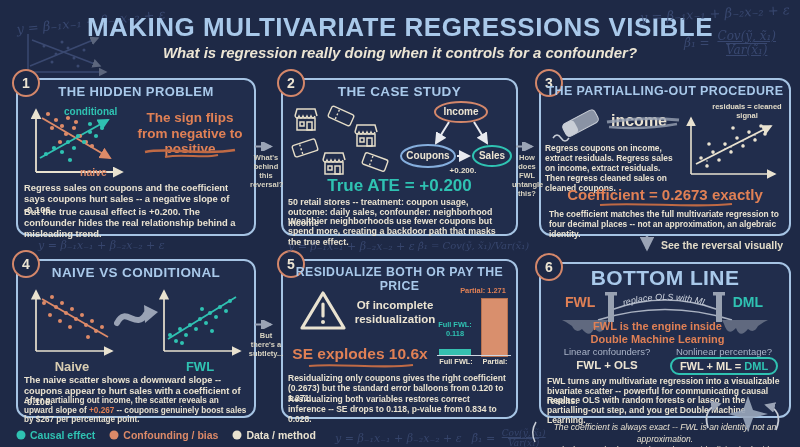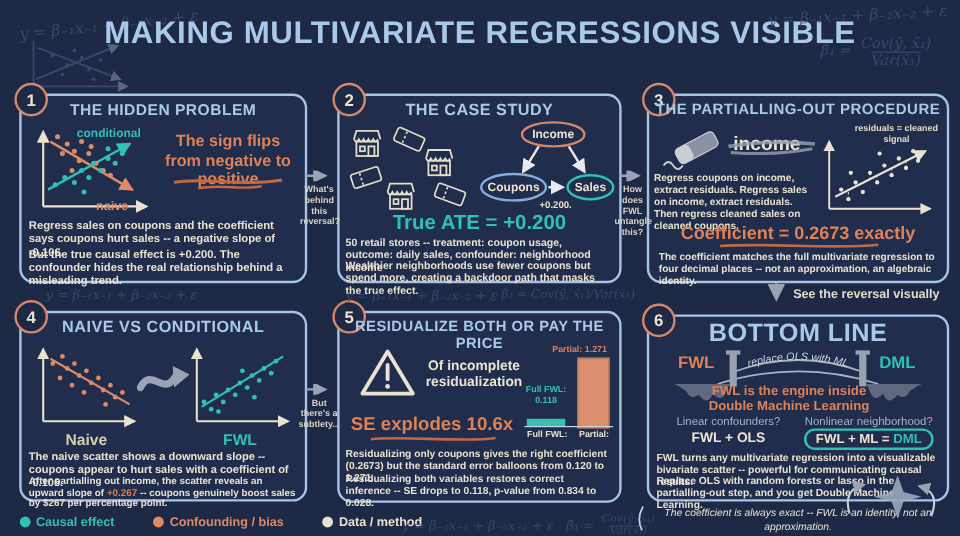--- a/index.html
+++ b/index.html
@@ -11,25 +11,25 @@
          border-radius:50%;background:#1e2946;color:#ece4d2;font-weight:bold;font-size:14px;
          display:flex;align-items:center;justify-content:center;}
   .ptitle{position:absolute;left:0;right:0;top:4px;text-align:center;font-weight:bold;
           color:#a9c9ea;letter-spacing:.4px;}
   .body{position:absolute;text-align:left;color:#e9e2d0;font-weight:bold;line-height:1.18;}
   .orange{color:#e08055;}
   .teal{color:#2fc2b2;}
   .tan{color:#d9ceb2;}
   .headline{position:absolute;text-align:center;font-weight:bold;color:#e08055;line-height:1.15;}
   .formula{position:absolute;font-family:"DejaVu Serif",serif;font-style:italic;color:#3d4d77;}
-  .frac{display:inline-flex;flex-direction:column;align-items:center;line-height:1.05;vertical-align:middle;}
+  .frac{display:inline-flex;flex-direction:column;align-items:center;line-height:1.05;vertical-align:middle;text-decoration:underline;}
   .frac .den{border-top:1px solid #3d4d77;}
   .conn{position:absolute;text-align:center;color:#d8d3c2;font-size:7.5px;font-weight:bold;line-height:1.2;}
   .conn svg{display:block;margin:0 auto 2px auto;}
-  .legend{position:absolute;display:flex;gap:32px;align-items:flex-end;font-size:10.5px;font-weight:bold;}
+  .legend{position:absolute;display:flex;gap:14px;align-items:flex-end;font-size:10.5px;font-weight:bold;}
   .legend .item{display:flex;gap:4px;align-items:center;}
   .footnote{position:absolute;font-style:italic;font-size:8.6px;color:#e9e2d0;text-align:center;line-height:1.35;}
   .oval{display:inline-block;border:2px solid #2fc2b2;border-radius:16px;padding:0 8px;line-height:1.3;}
   .chart-label{position:absolute;font-weight:bold;font-size:7.4px;text-align:center;line-height:1.15;}
 </style>
 </head>
 <body>
 
 <div id="page">
 
@@ -66,20 +66,21 @@
         <circle cx="42" cy="26" r="1.5"></circle>
         <circle cx="54" cy="20" r="1.5"></circle>
         <circle cx="38" cy="34" r="1.5"></circle>
         <circle cx="60" cy="30" r="1.5"></circle>
         <circle cx="70" cy="22" r="1.5"></circle>
         <circle cx="48" cy="14" r="1.5"></circle>
         <circle cx="64" cy="38" r="1.5"></circle>
       </g>
   </svg>
   <div class="abs" style="left:0;right:0;top:12px;text-align:center;font-size:26px;font-weight:bold;color:#a9c9ea;letter-spacing:.5px">MAKING MULTIVARIATE REGRESSIONS VISIBLE</div>
+  <div class="abs" style="left:0;right:0;top:44px;text-align:center;font-size:15px;font-style:italic;font-weight:bold;color:#ece5d4">What is regression really doing when it controls for a confounder?</div>
   <div class="formula" style="right:10px;top:6px;font-size:13px;transform:rotate(-3deg);opacity:.85">y = β₋₁x₋₁ + β₋₂x₋₂ + ε</div>
   <div class="formula" style="right:24px;top:30px;font-size:12px;opacity:.85">
     <span>β̂₁ =</span>
     <span class="frac" style="margin-left:4px">
         <span class="num">Cov(ỹ, x̃₁)</span>
         <span class="den">Var(x̃₁)</span>
       </span>
   </div>
 
   <div class="panel" style="left:16px;top:78px;width:236px;height:154px">
@@ -338,21 +339,21 @@
       <path d="M220,38 L174,38 L176,42 Q180,55 188,46 Q192,57 200,47 Q206,52 210,44 L216,40 Z" fill="#6b7488" opacity=".85"></path>
       <text font-size="9" fill="#cdd3dd" font-style="italic"><textPath href="#arcpath" startOffset="50%" text-anchor="middle">replace OLS with ML</textPath></text>
     </svg>
     <div class="abs orange" style="left:24px;top:30px;font-size:14px;font-weight:bold">FWL</div>
     <div class="abs teal" style="right:26px;top:30px;font-size:14px;font-weight:bold">DML</div>
     <div class="headline" style="left:0;width:233px;top:56px;font-size:11px">
       <div>FWL is the engine inside</div>
       <div>Double Machine Learning</div>
     </div>
     <div class="abs" style="left:10px;width:112px;top:82px;text-align:center;font-size:9.5px;color:#aab4c8">Linear confounders?</div>
-    <div class="abs" style="right:6px;width:118px;top:82px;text-align:center;font-size:9.5px;color:#aab4c8">Nonlinear neighborhood?</div>
+    <div class="abs" style="right:6px;width:118px;top:82px;text-align:center;font-size:9.5px;color:#aab4c8">Nonlinear percentage?</div>
     <div class="abs" style="left:10px;width:112px;top:95px;text-align:center;font-size:11.5px;font-weight:bold;color:#ece4d2">FWL + OLS</div>
     <div class="abs" style="right:6px;width:118px;top:93px;text-align:center;font-size:11px;font-weight:bold;color:#ece4d2">
       <span class="oval"><span>FWL + ML = </span><span class="teal">DML</span></span>
     </div>
     <div class="body" style="left:6px;width:236px;top:112px;font-size:8.6px">FWL turns any multivariate regression into a visualizable bivariate scatter -- powerful for communicating causal results.</div>
     <div class="body" style="left:6px;width:236px;top:131px;font-size:8.6px">Replace OLS with random forests or lasso in the partialling-out step, and you get Double Machine Learning.</div>
   </div>
 
   <div class="conn" style="left:250px;top:142px;width:32px">
     <svg width="26" height="9">

